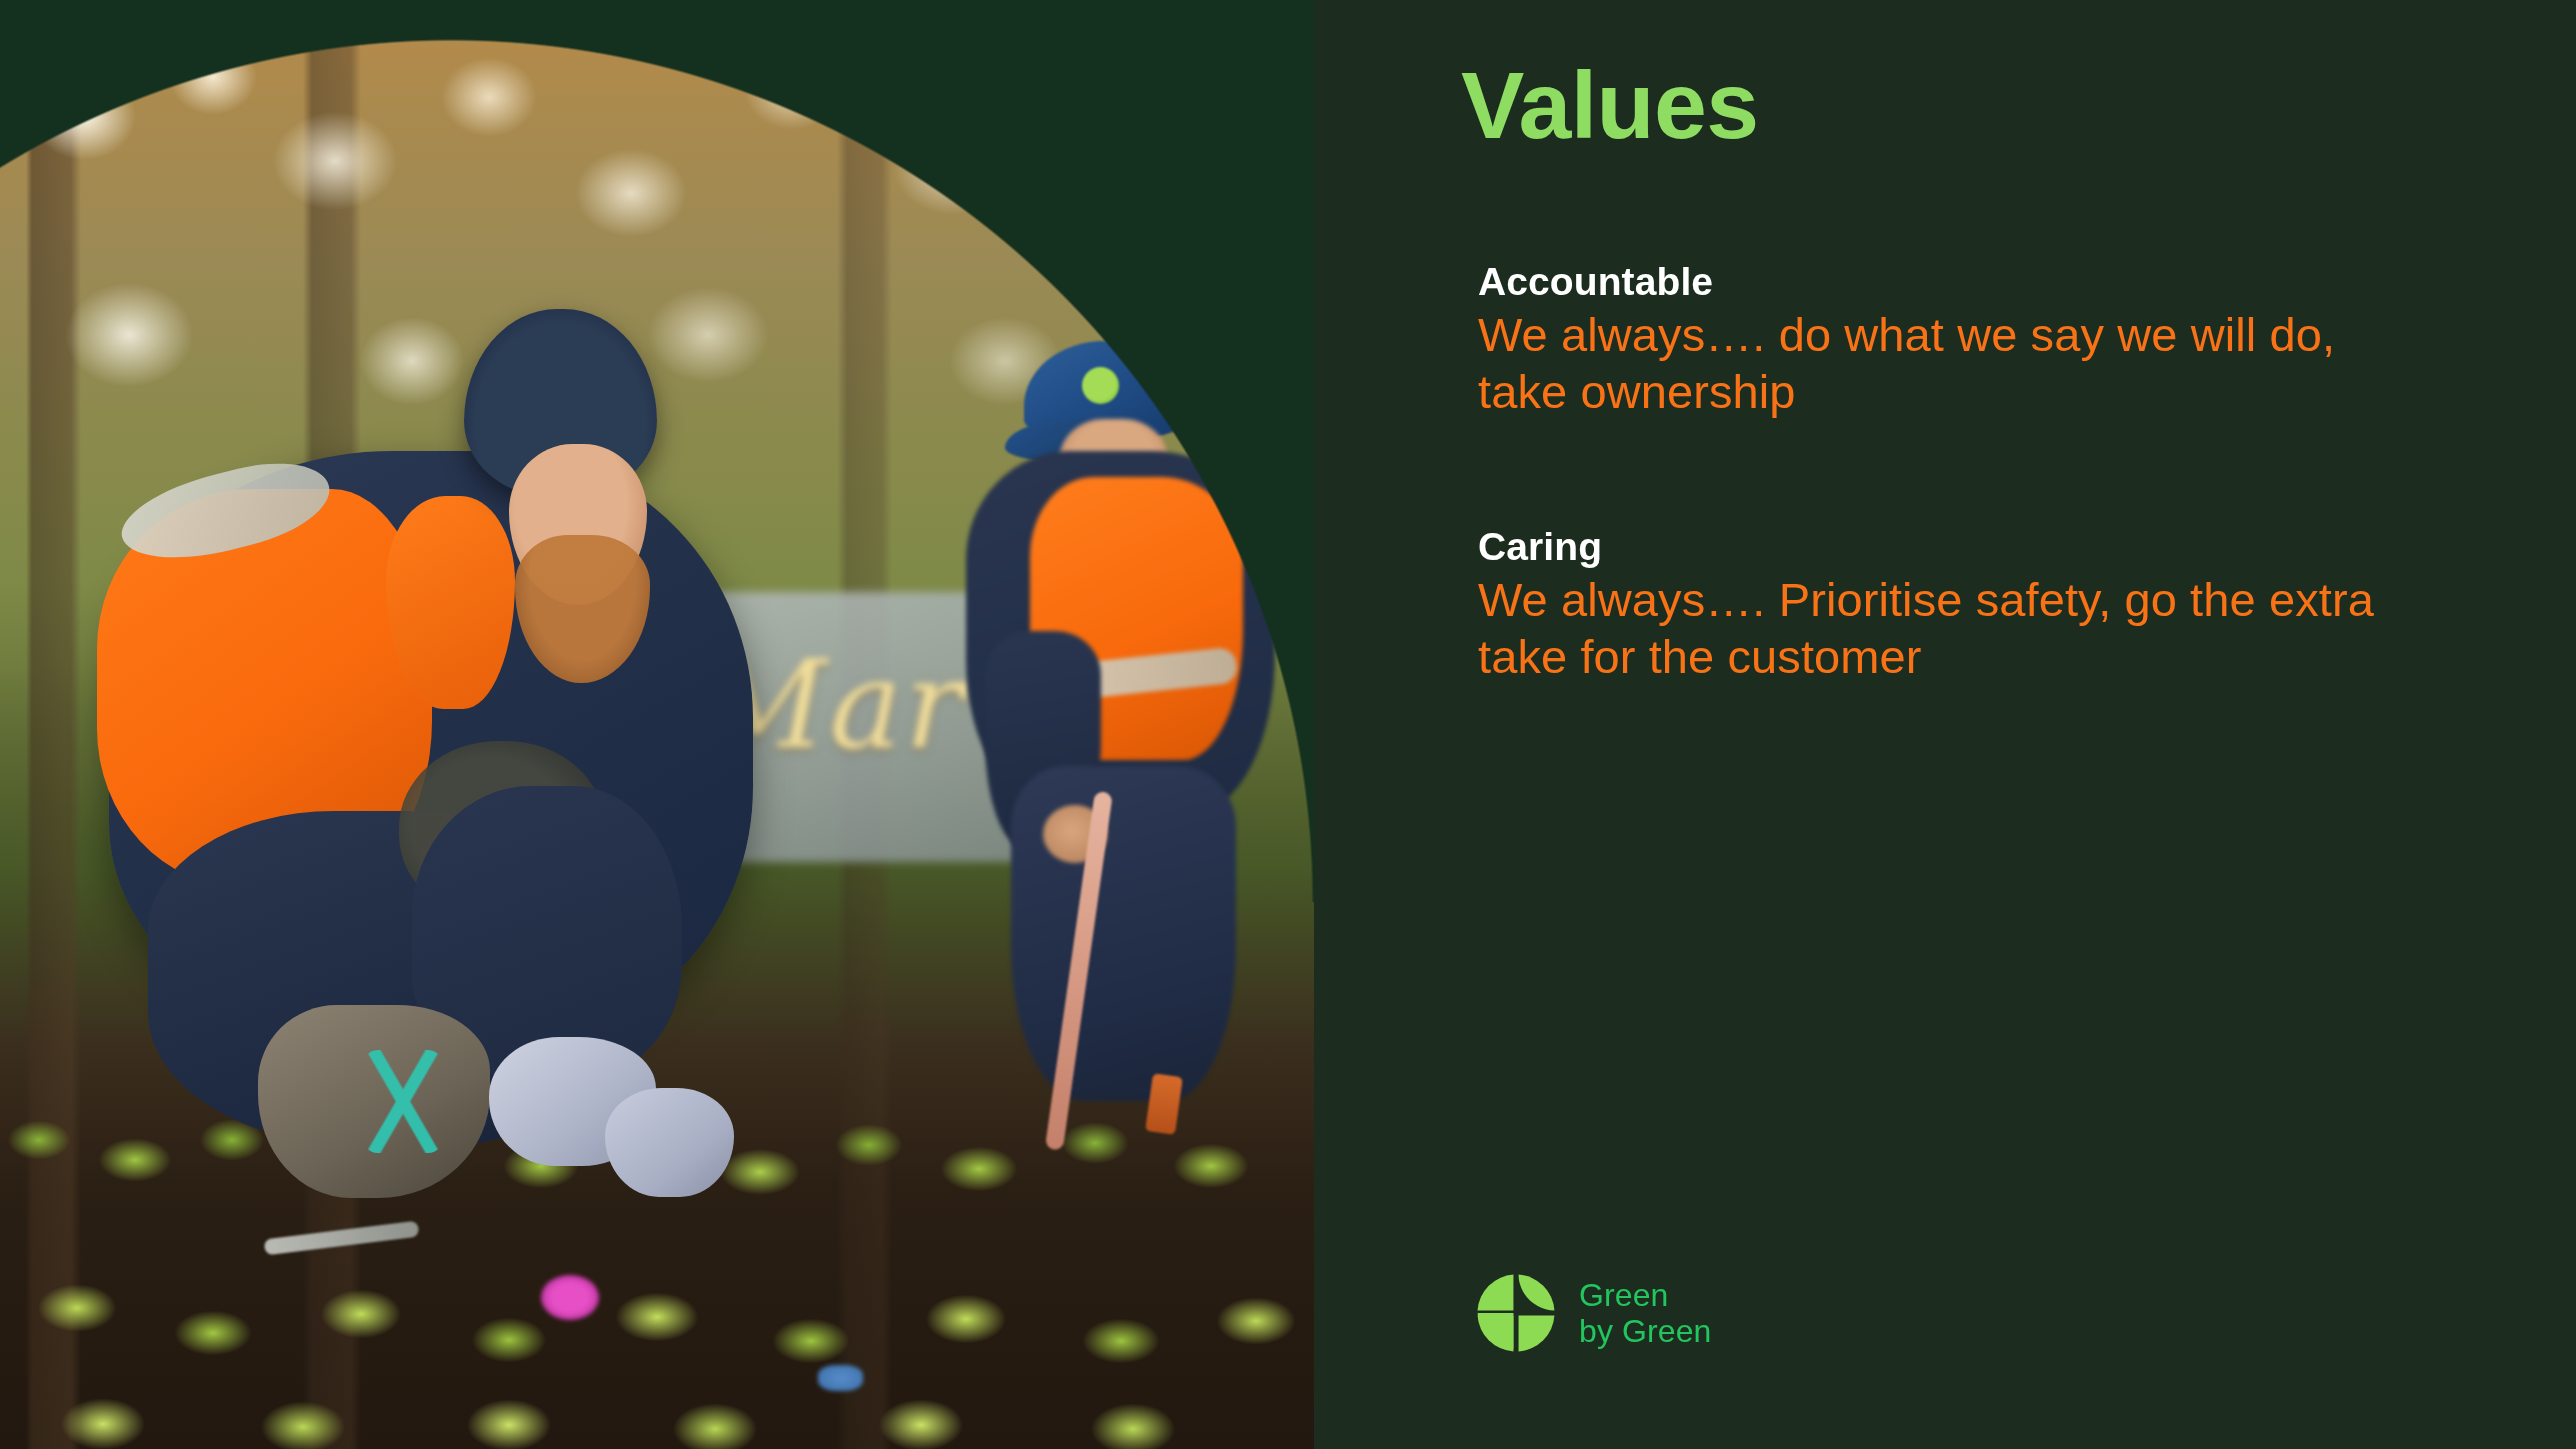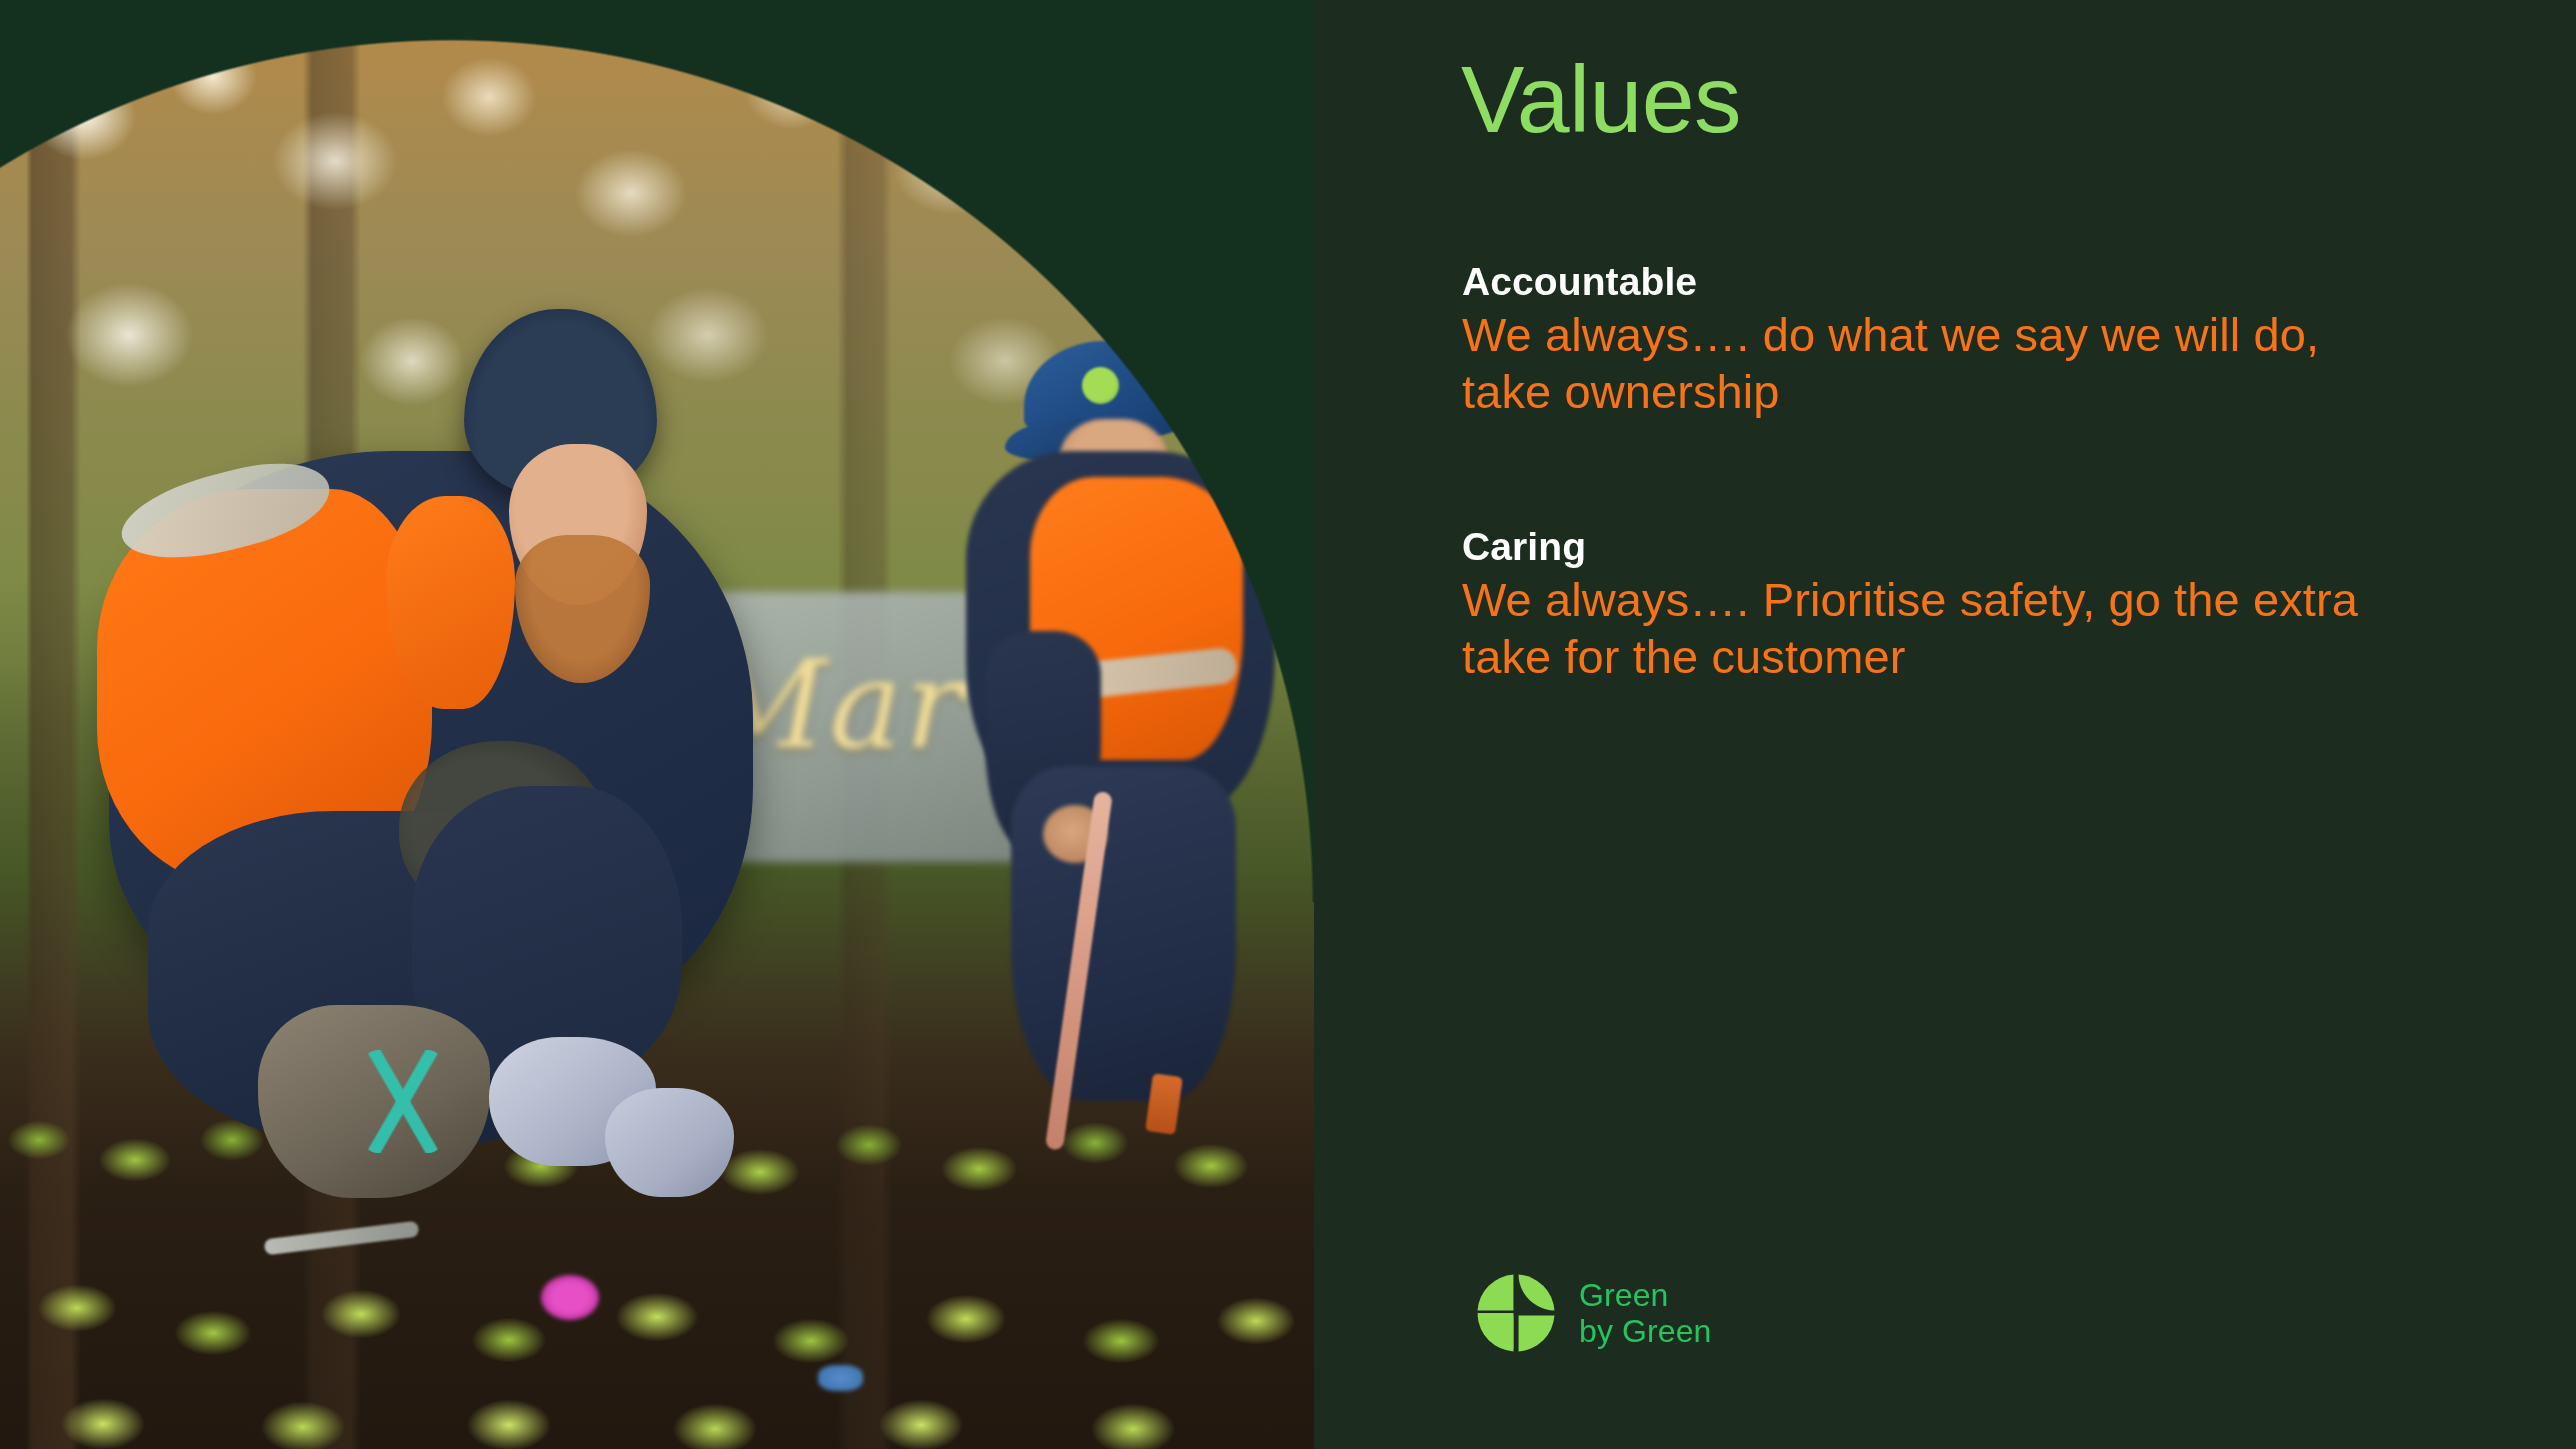--- a/index.html
+++ b/index.html
@@ -391,34 +391,34 @@
 
   
   .content {
     position: absolute;
     left: 1314px; top: 0;
     right: 0; bottom: 0;
     z-index: 3;
   }
   .title {
     position: absolute;
-    left: 147px; top: 50px;
+    left: 147px; top: 56px;
     font-size: 95px;
-    font-weight: 400;
+    font-weight: 700;
     line-height: 1.05;
     letter-spacing: -0.6px;
     color: #8fdc63;
     margin: 0;
   }
   .values-list {
     position: absolute;
     left: 148px; top: 258px;
     width: 927px;
   }
-  .value-block { margin-bottom: 103px; }
+  .value-block { margin-bottom: 103px; margin-left: 16px; }
   .value-block:last-child { margin-bottom: 0; }
   .value-name {
     font-size: 39px;
     font-weight: 700;
     color: #ffffff;
     line-height: 1.22;
     letter-spacing: 0.1px;
   }
   .value-desc {
     font-size: 47px;

